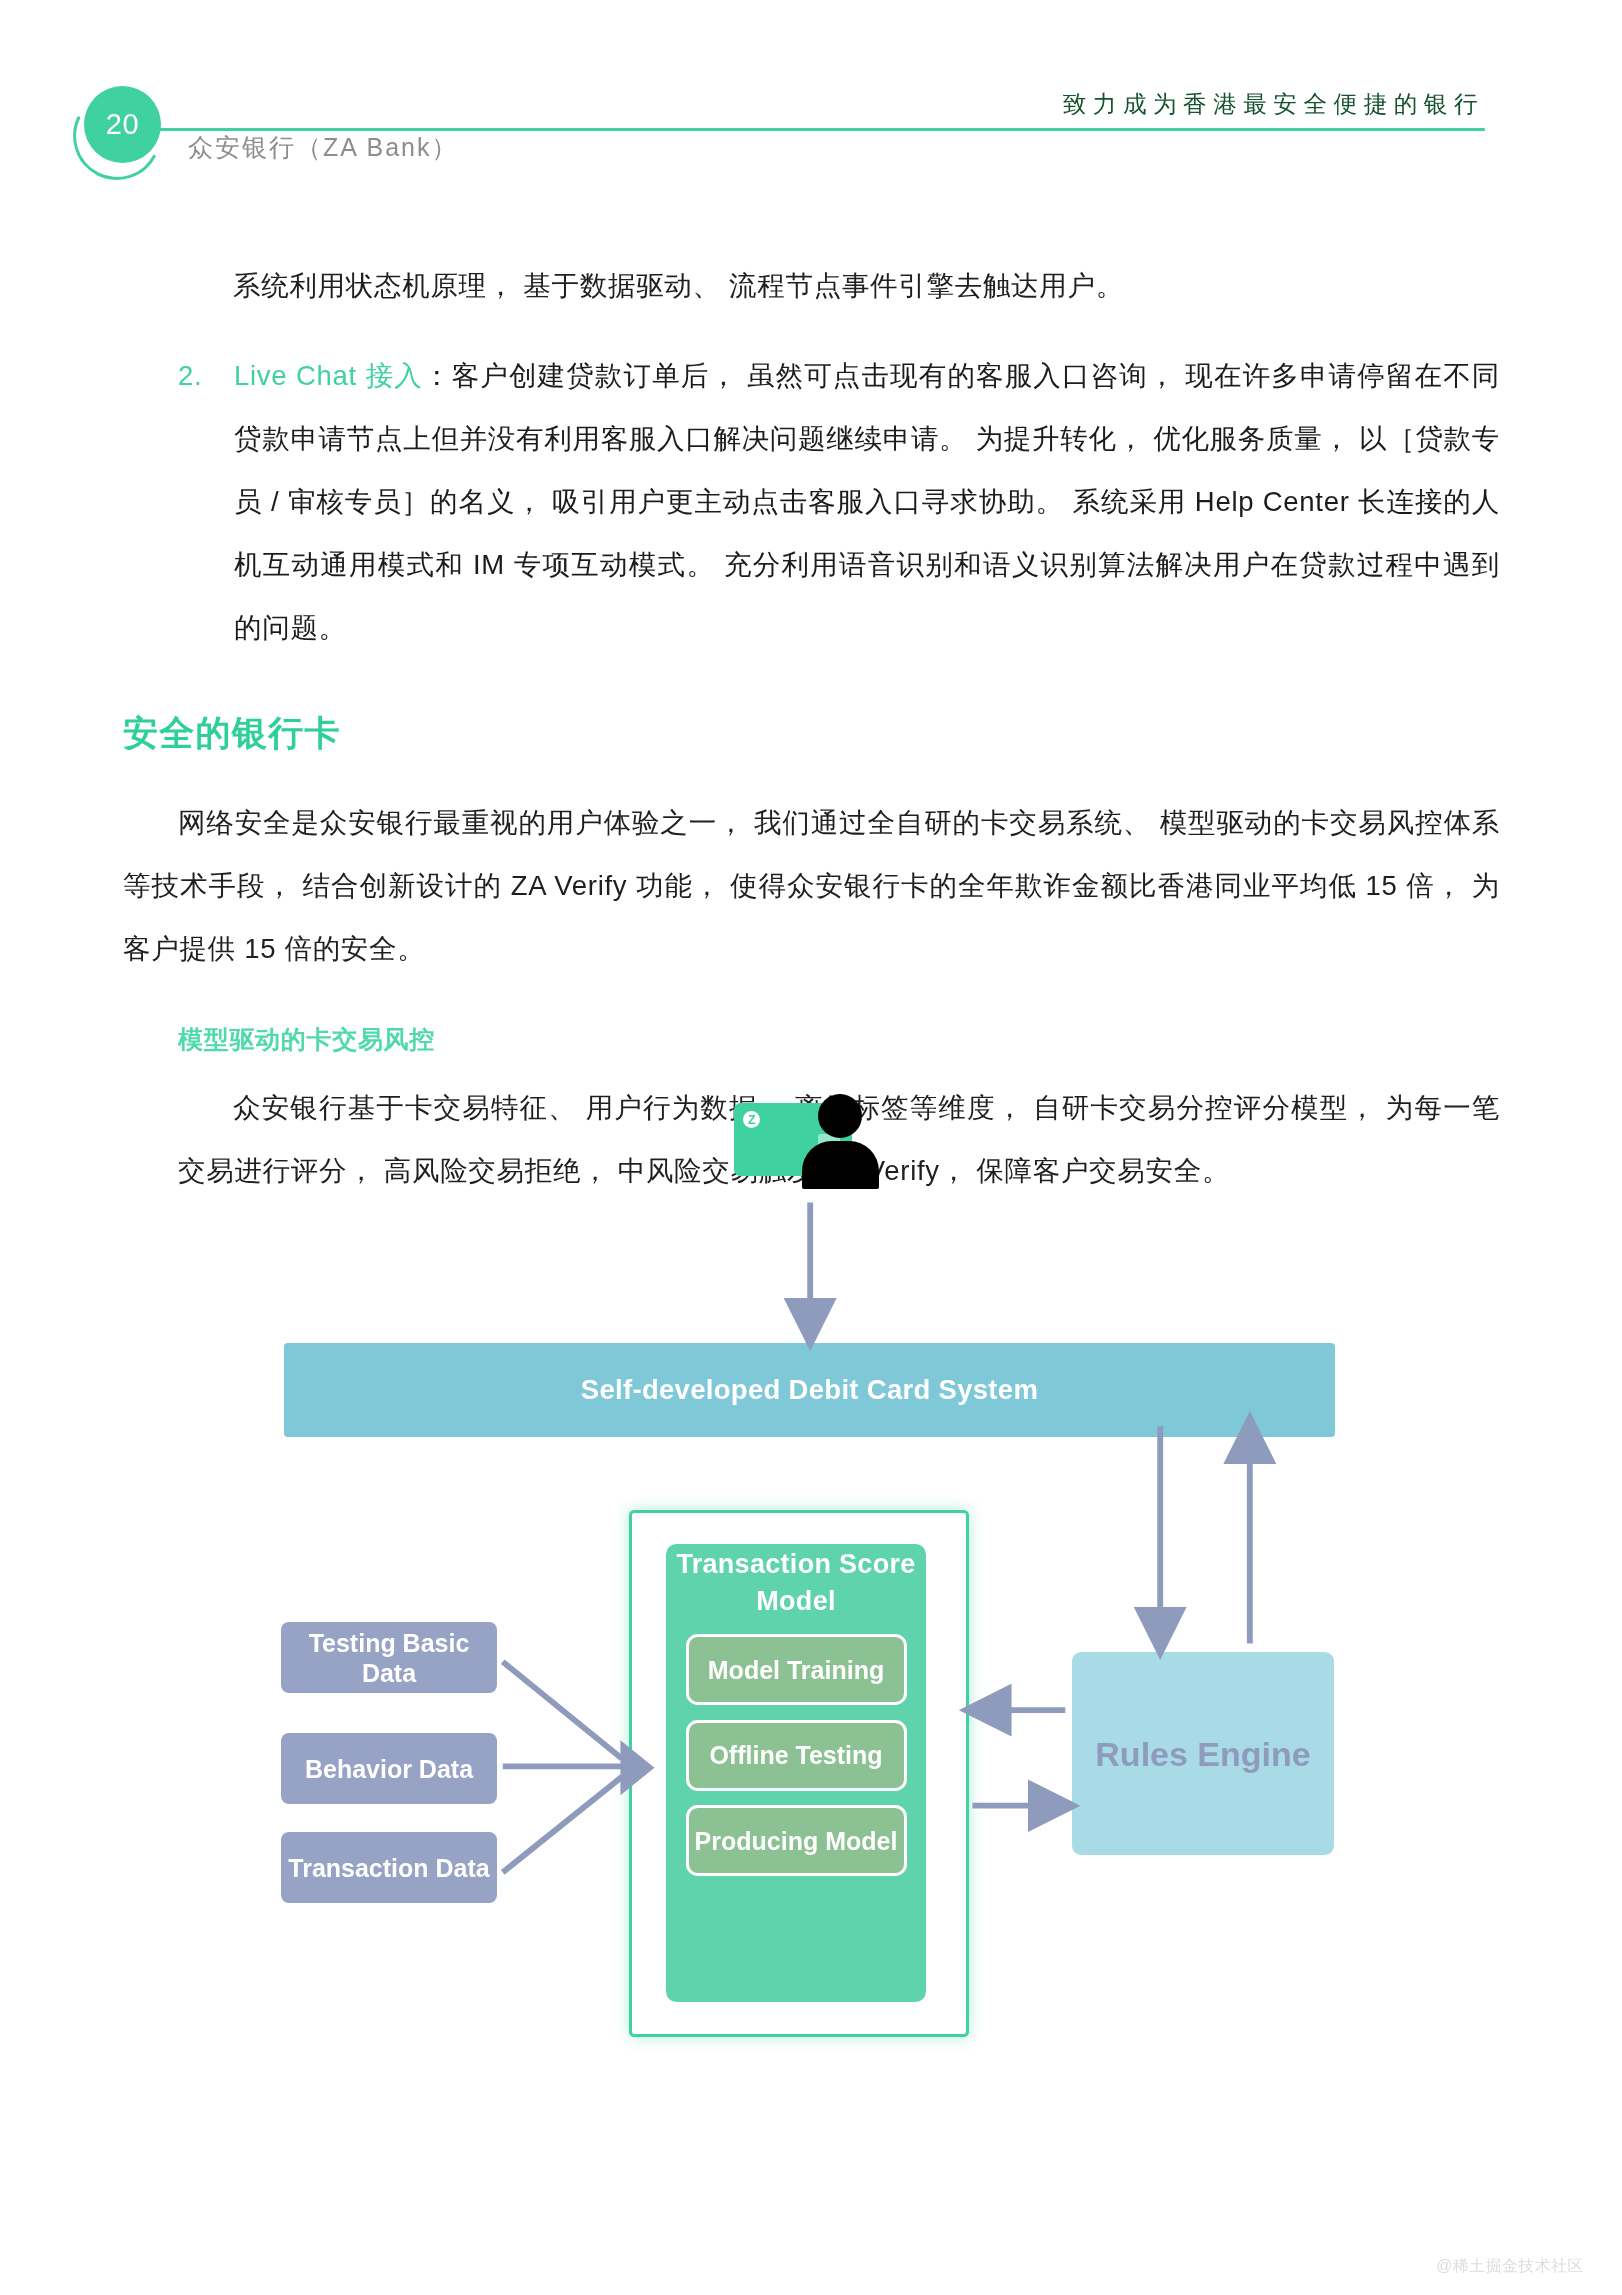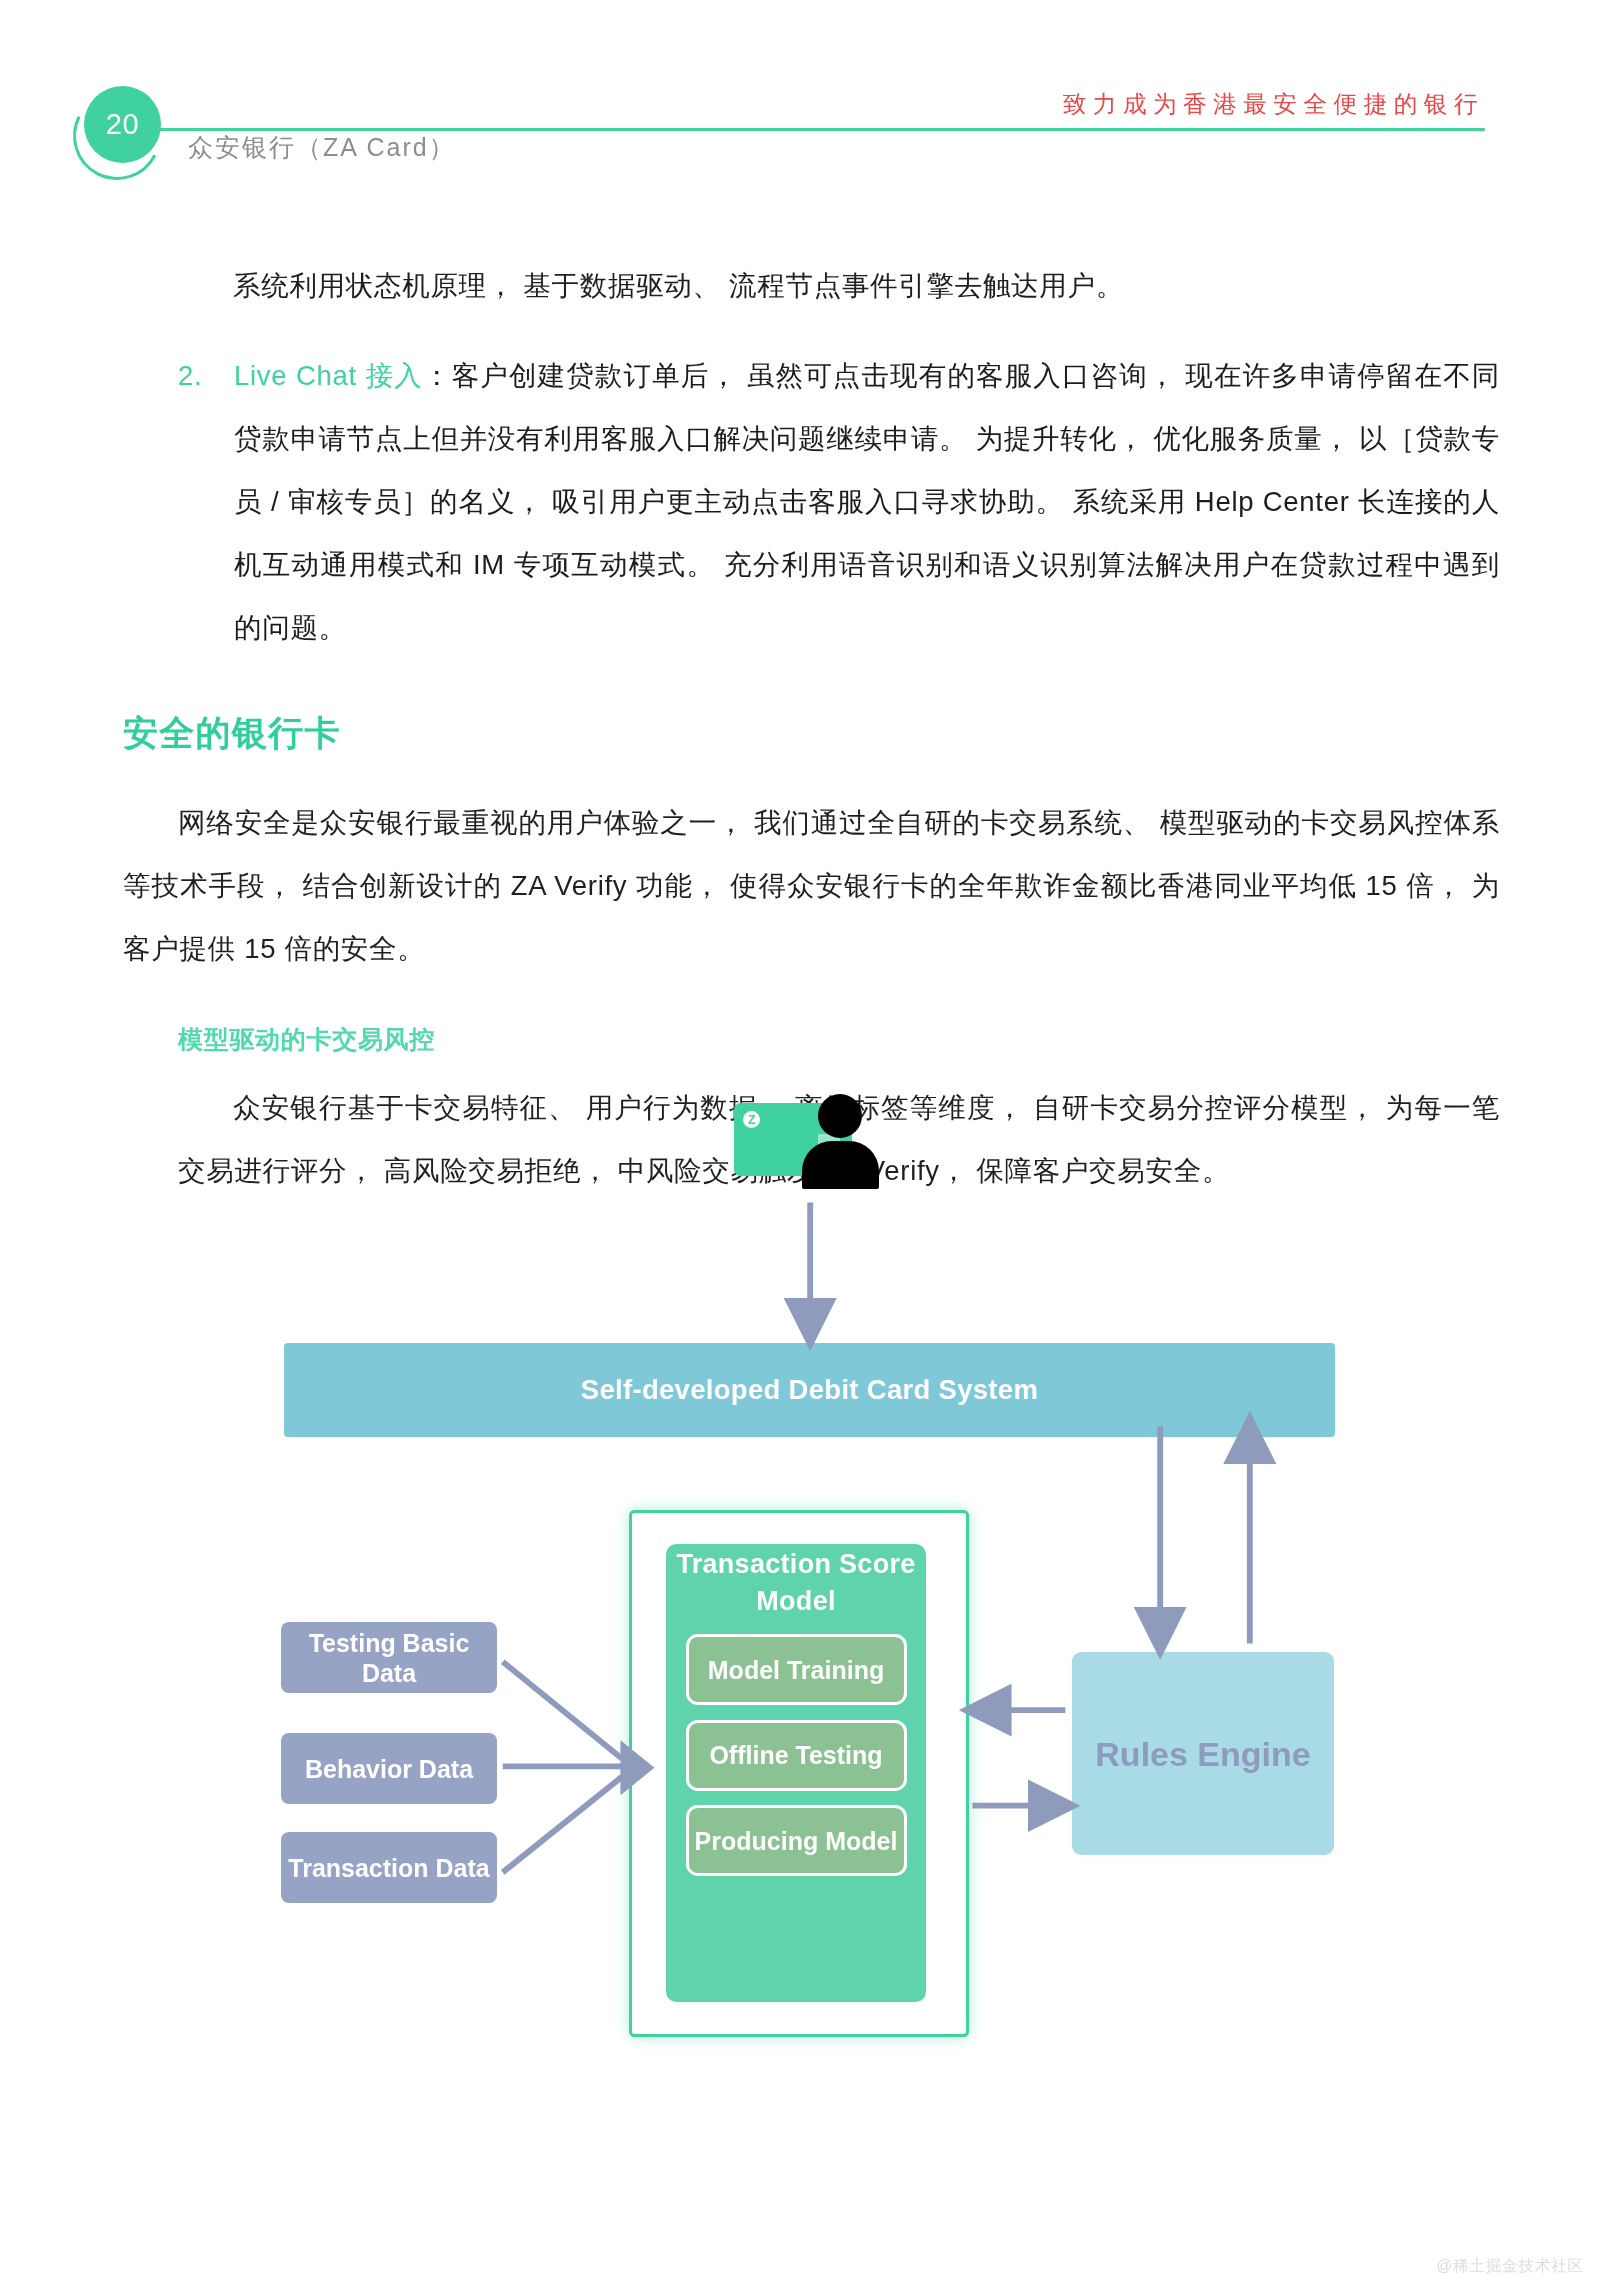--- a/index.html
+++ b/index.html
@@ -70,21 +70,21 @@
     left: 188px; top: 131px;
     font-size: 25px;
     color: #8d8d8d;
     letter-spacing: 2px;
     white-space: nowrap;
   }
   .header-tagline {
     position: absolute;
     right: 139px; top: 88px;
     font-size: 23.6px;
-    color: #ef4444;
+    color: #14532d;
     letter-spacing: 6.5px;
     white-space: nowrap;
   }
 
   
   .body-wrap {
     position: absolute;
     left: 178px; top: 226px;
     width: 1322px;
   }
@@ -293,21 +293,21 @@
 </style>
 </head>
 <body>
 
 <div class="page">
 
   <div class="header">
     <div class="page-badge-ring"></div>
     <div class="page-badge">20</div>
     <div class="header-rule-left"></div>
-    <div class="doc-subtitle">众安银行（ZA Card）</div>
+    <div class="doc-subtitle">众安银行（ZA Bank）</div>
     <div class="header-tagline">致力成为香港最安全便捷的银行</div>
   </div>
 
   <div class="body-wrap">
 
     <p class="para indent">系统利用状态机原理， 基于数据驱动、 流程节点事件引擎去触达用户。</p>
 
     <div class="list-item" style="margin-top:26px;">
       <span class="list-marker">2.</span><span class="accent-green">Live Chat 接入</span><span>：客户创建贷款订单后， 虽然可点击现有的客服入口咨询， 现在许多申请停留在不同贷款申请节点上但并没有利用客服入口解决问题继续申请。 为提升转化， 优化服务质量， 以［贷款专员 / 审核专员］的名义， 吸引用户更主动点击客服入口寻求协助。 系统采用 Help Center 长连接的人机互动通用模式和 IM 专项互动模式。 充分利用语音识别和语义识别算法解决用户在贷款过程中遇到的问题。</span>
     </div>

